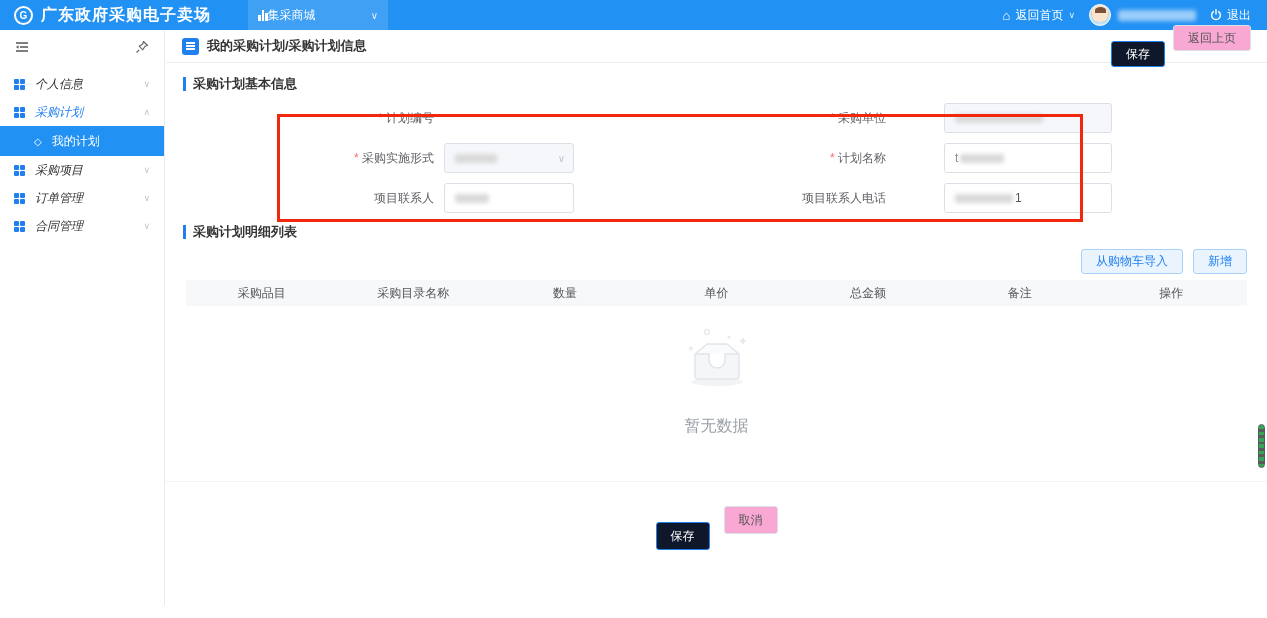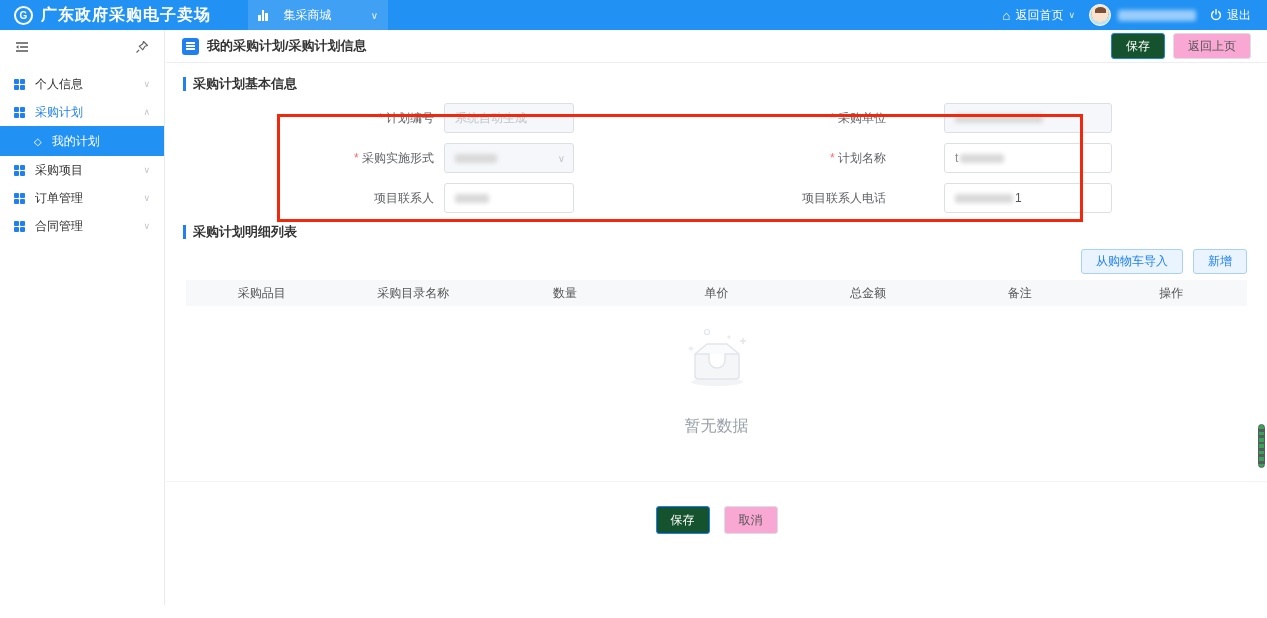--- a/index.html
+++ b/index.html
@@ -8,21 +8,21 @@
   .page { position:relative; width:1267px; height:618px; }
 
   
   .top-header { position:absolute; left:0; top:0; width:1267px; height:30px;
     background:#2191f3; display:flex; align-items:center; color:#fff; }
   .brand { display:flex; align-items:center; gap:8px; padding-left:14px; width:240px; }
   .logo-circle { width:19px; height:19px; border-radius:50%; border:2px solid #fff;
     display:flex; align-items:center; justify-content:center; font-size:10px; font-weight:bold; color:#fff; }
   .brand-title { font-size:16px; font-weight:bold; letter-spacing:1px; white-space:nowrap; }
   .nav-mall { margin-left:8px; height:30px; width:140px; background:rgba(255,255,255,.14);
-    display:flex; align-items:center; padding:0 10px; gap:16px; font-size:12px; cursor:pointer; }
+    display:flex; align-items:center; padding:0 10px; gap:0; font-size:12px; cursor:pointer; }
   .nav-mall .chev { margin-left:auto; font-size:10px; opacity:.85; }
   .bar-icon { display:inline-flex; align-items:flex-end; gap:1px; height:11px; }
   .bar-icon i { display:block; width:2.5px; background:#fff; }
   .bar-icon i:nth-child(1){height:6px;} .bar-icon i:nth-child(2){height:11px;} .bar-icon i:nth-child(3){height:8px;}
   .header-right { margin-left:auto; display:flex; align-items:center; gap:14px; padding-right:16px; font-size:12px; }
   .back-home { display:flex; align-items:center; gap:5px; cursor:pointer; }
   .home-glyph { font-size:13px; line-height:1; }
   .chev-s { font-size:9px; opacity:.85; }
   .user-box { display:flex; align-items:center; gap:7px; }
   .avatar { width:22px; height:22px; border-radius:50%; background:radial-gradient(circle at 50% 42%, #f9e3cd 55%, #e8b98a 56%, #bde2f7 57%); border:1px solid #fff; overflow:hidden; position:relative; }
@@ -39,38 +39,38 @@
   .collapse-icon, .pin-icon { width:16px; height:16px; cursor:pointer; color:#555; }
   .menu { padding-top:6px; }
   .menu-item { height:28px; display:flex; align-items:center; padding:0 14px; cursor:pointer; }
   .menu-item .grid-ic { margin-right:10px; }
   .grid-ic { width:11px; height:11px; display:inline-block;
     background:conic-gradient(#2080f0 0 25%, #2080f0 0 100%);
     -webkit-mask:linear-gradient(#000,#000); position:relative; background:none; }
   .grid-ic::before, .grid-ic::after { content:""; position:absolute; width:5px; height:5px; background:#2080f0; border-radius:1px; box-shadow:6px 0 0 #2080f0; }
   .grid-ic::before { top:0; left:0; }
   .grid-ic::after { top:6px; left:0; }
-  .menu-item .lbl { flex:1; }
+  .menu-item .lbl { flex:1;font-style:italic; }
   .menu-item .arrow { color:#c0c4cc; font-size:9px; }
   .menu-item.active-parent .lbl { color:#2080f0; }
   .submenu-item { height:30px; display:flex; align-items:center; padding-left:34px;
     background:#2191f3; color:#fff; cursor:pointer; gap:10px; }
   .submenu-item .diamond { font-size:10px; }
 
   
   .main { position:absolute; left:166px; top:30px; width:1101px; height:588px; background:#fff; }
   .page-titlebar { height:33px; border-bottom:1px solid #ebedf0; display:flex; align-items:center; padding:0 16px; gap:8px; }
   .doc-icon { width:17px; height:17px; background:#2080f0; border-radius:3px; position:relative; flex:0 0 auto; }
   .doc-icon::before { content:""; position:absolute; left:4px; top:4px; width:9px; height:2px; background:#fff;
     box-shadow:0 3px 0 #fff, 0 6px 0 #fff; }
   .page-title { font-size:13px; font-weight:bold; color:#333; }
   .titlebar-btns { margin-left:auto; display:flex; gap:8px; }
   .btn { display:inline-flex; align-items:center; justify-content:center; font-size:12px;
     border-radius:3px; cursor:pointer; height:26px; padding:0 14px; white-space:nowrap; }
-  .btn-primary { background:#14532d; color:#fff; border:1px solid #2080f0; }
+  .btn-primary { background:#0f172a; color:#fff; border:1px solid #2080f0;margin-top:16px; }
   .btn-default { background:#f9a8d4; color:#555; border:1px solid #dcdfe6; }
   .btn-plain { background:#eaf4fe; color:#2080f0; border:1px solid #a9d1f7; height:25px; }
 
   .content { position:relative; padding:0 20px; }
   .section-title { display:flex; align-items:center; gap:7px; font-size:13px; font-weight:bold; color:#333; }
   .section-title .bar { width:3px; height:14px; background:#2080f0; }
   .st1 { margin:12px 0 10px -20px; padding-left:17px; }
   .st2 { margin:10px 0 0 -20px; padding-left:17px; }
 
   
@@ -208,23 +208,20 @@
     <div class="content">
       <div class="section-title st1">
         <span class="bar"></span>
         <span>采购计划基本信息</span>
       </div>
 
       <div class="form">
         <div class="form-row">
           <div class="fcol left">
             <span class="flabel req">计划编号</span>
-            <div class="finput disabled">
-              <input disabled="" placeholder="系统自动生成" style="">
-            </div>
           </div>
           <div class="fcol right">
             <span class="flabel req">采购单位</span>
             <div class="finput disabled">
               <span class="redact" style="width:88px"></span>
             </div>
           </div>
         </div>
         <div class="form-row">
           <div class="fcol left">

